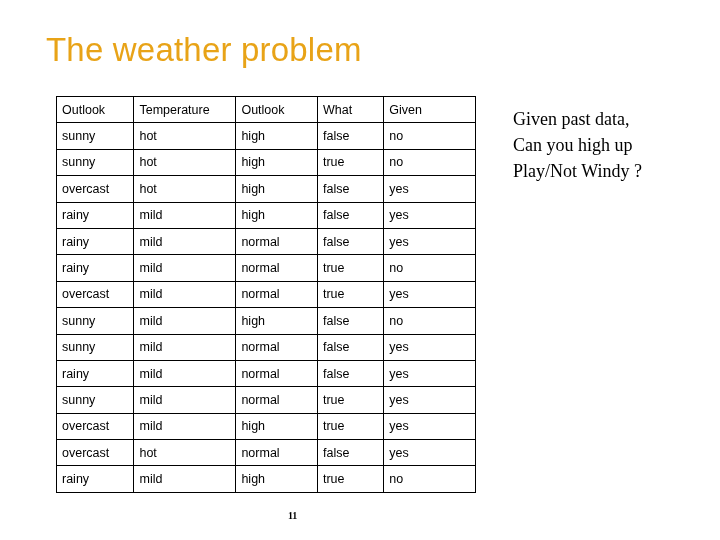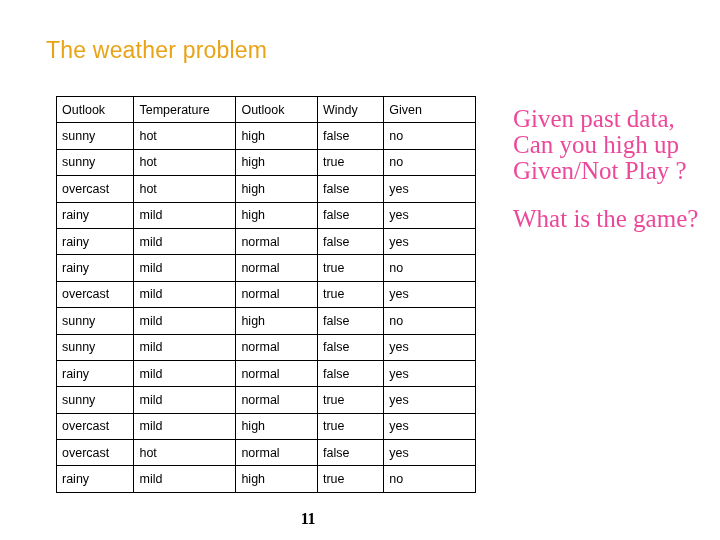--- a/index.html
+++ b/index.html
@@ -20,21 +20,21 @@
     width: 720px;
     height: 540px;
   }
   
   #slide-title {
     position: absolute;
     left: 46px;
     top: 30px;
     width: 620px;
     font-family: "Liberation Sans", sans-serif;
-    font-size: 23px;
+    font-size: 33px;
     font-weight: 400;
     line-height: 40px;
     color: #E8A317;
     letter-spacing: 0.2px;
     white-space: nowrap;
   }
   
   #weather-table {
     position: absolute;
     left: 56px;
@@ -69,58 +69,58 @@
   .col-windy       { width: 65px; }
   .col-play        { width: 90px; }
 
   
   #prompt-block {
     position: absolute;
     left: 513px;
     top: 106px;
     width: 205px;
     font-family: "Liberation Serif", serif;
-    font-size: 25px;
+    font-size: 18px;
     line-height: 26px;
-    color: #ec4899;
+    color: #000000;
   }
   #prompt-block .prompt-line {
     white-space: nowrap;
   }
   #prompt-block .prompt-gap {
     height: 22px;
   }
   
   #page-number {
     position: absolute;
     left: 288px;
     top: 510px;
     width: 40px;
     font-family: "Liberation Serif", serif;
-    font-size: 16px;
+    font-size: 10px;
     font-weight: 700;
     color: #000000;
-    text-align: center;
+    text-align: left;
     letter-spacing: -0.3px;
   }
 </style>
 </head>
 <body>
 
 <div id="slide">
 
   <div id="slide-title">The weather problem</div>
 
   <table id="weather-table">
     <thead>
       <tr>
         <th class="col-outlook">Outlook</th>
         <th class="col-temperature">Temperature</th>
         <th class="col-humidity">Outlook</th>
-        <th class="col-windy">Windy</th>
+        <th class="col-windy">What</th>
         <th class="col-play">Given</th>
       </tr>
     </thead>
     <tbody>
       <tr>
         <td class="col-outlook">sunny</td>
         <td class="col-temperature">hot</td>
         <td class="col-humidity">high</td>
         <td class="col-windy">false</td>
         <td class="col-play">no</td>
@@ -215,20 +215,19 @@
         <td class="col-humidity">high</td>
         <td class="col-windy">true</td>
         <td class="col-play">no</td>
       </tr>
     </tbody>
   </table>
 
   <div id="prompt-block">
     <div class="prompt-line">Given past data,</div>
     <div class="prompt-line">Can you high up</div>
-    <div class="prompt-line">Given/Not Play ?</div>
+    <div class="prompt-line">Play/Not Windy ?</div>
     <div class="prompt-gap"></div>
-    <div class="prompt-line">What is the game?</div>
   </div>
 
   <div id="page-number">11</div>
 
 </div>
 
 </body></html>

